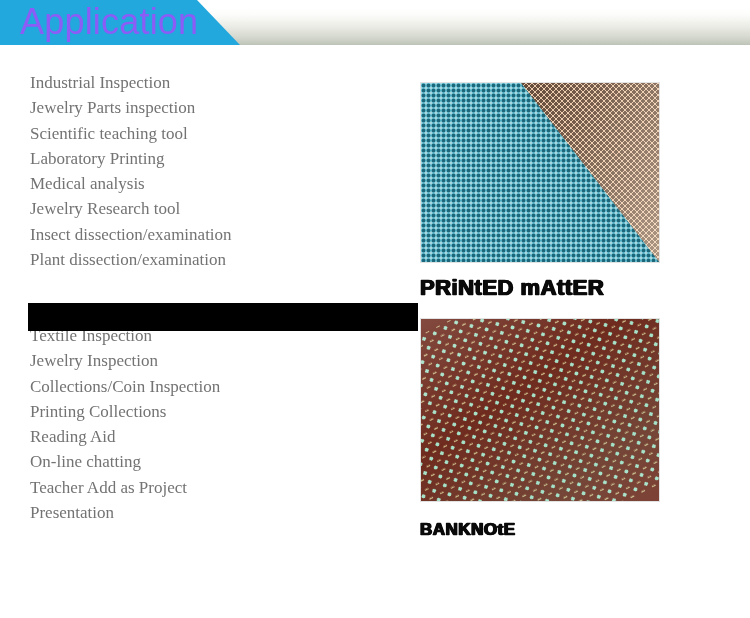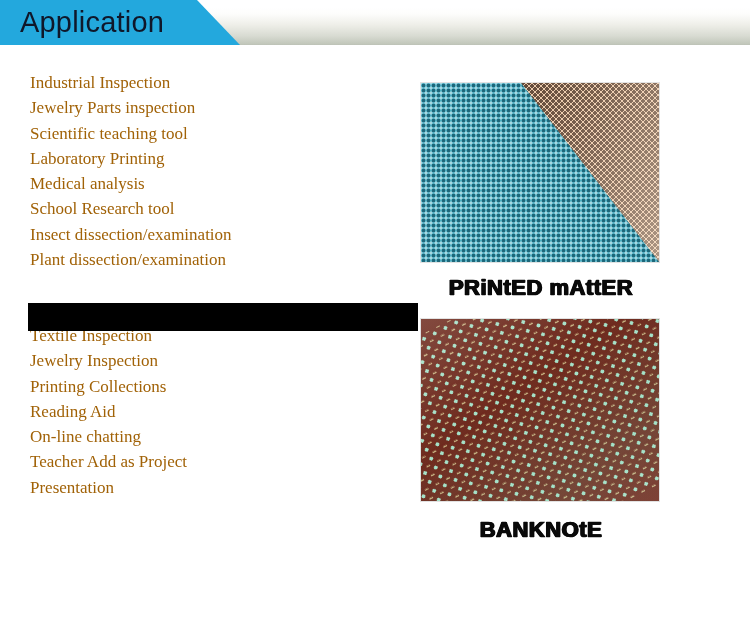--- a/index.html
+++ b/index.html
@@ -45,55 +45,55 @@
     height: 45px;
     background: #23a8dd;
     -webkit-clip-path: polygon(0 0, 197px 0, 240px 45px, 0 45px);
     clip-path: polygon(0 0, 197px 0, 240px 45px, 0 45px);
   }
   #header-title {
     position: absolute;
     left: 20px;
     top: 4px;
     font-family: "Liberation Sans", sans-serif;
-    font-size: 29px;
+    font-size: 36px;
     line-height: 36px;
     font-weight: 400;
-    color: #0f172a;
+    color: #8b5cf6;
     letter-spacing: 0.2px;
     white-space: nowrap;
   }
 
   
   #app-list {
     position: absolute;
     left: 30px;
     top: 70px;
     width: 380px;
   }
   .app-list-item {
     font-family: "Liberation Serif", serif;
     font-size: 17px;
     line-height: 25.3px;
-    color: #a16207;
+    color: #737373;
     white-space: nowrap;
   }
 
   
   #redaction-bar {
     position: absolute;
     left: 28px;
     top: 303px;
     width: 390px;
     height: 28px;
     background: #000000;
   }
 
   .sample-caption {
-    text-align: center;
+    text-align: left;
     font-family: "Liberation Sans", sans-serif;
     font-weight: 700;
     color: #0a0a0a;
     letter-spacing: 0.5px;
     -webkit-text-stroke: 0.7px #0a0a0a;
     text-shadow: 0.8px 0 0 #0a0a0a, -0.8px 0 0 #0a0a0a;
   }
 
   
   #printed-matter-image {
@@ -200,46 +200,47 @@
     top: 274px;
     width: 242px;
     font-size: 22px;
     line-height: 28px;
   }
   #banknote-caption {
     position: absolute;
     left: 420px;
     top: 516px;
     width: 242px;
-    font-size: 22px;
+    font-size: 17px;
     line-height: 28px;
   }
 </style>
 </head>
 <body>
 
 <div id="header-banner">
   <div id="header-ribbon"></div>
   <div id="header-tab"></div>
   <div id="header-title">Application</div>
 </div>
 
 <div id="app-list">
   <div class="app-list-item">Industrial Inspection</div>
   <div class="app-list-item">Jewelry Parts inspection</div>
   <div class="app-list-item">Scientific teaching tool</div>
   <div class="app-list-item">Laboratory Printing</div>
   <div class="app-list-item">Medical analysis</div>
-  <div class="app-list-item">School Research tool</div>
+  <div class="app-list-item">Jewelry Research tool</div>
   <div class="app-list-item">Insect dissection/examination</div>
   <div class="app-list-item">Plant dissection/examination</div>
   <div class="app-list-item">&nbsp;</div>
   <div class="app-list-item">&nbsp;</div>
   <div class="app-list-item">Textile Inspection</div>
   <div class="app-list-item">Jewelry Inspection</div>
+  <div class="app-list-item">Collections/Coin Inspection</div>
   <div class="app-list-item">Printing Collections</div>
   <div class="app-list-item">Reading Aid</div>
   <div class="app-list-item">On-line chatting</div>
   <div class="app-list-item">Teacher Add as Project</div>
   <div class="app-list-item">Presentation</div>
 </div>
 
 <div id="redaction-bar"></div>
 
 <div id="printed-matter-image">

